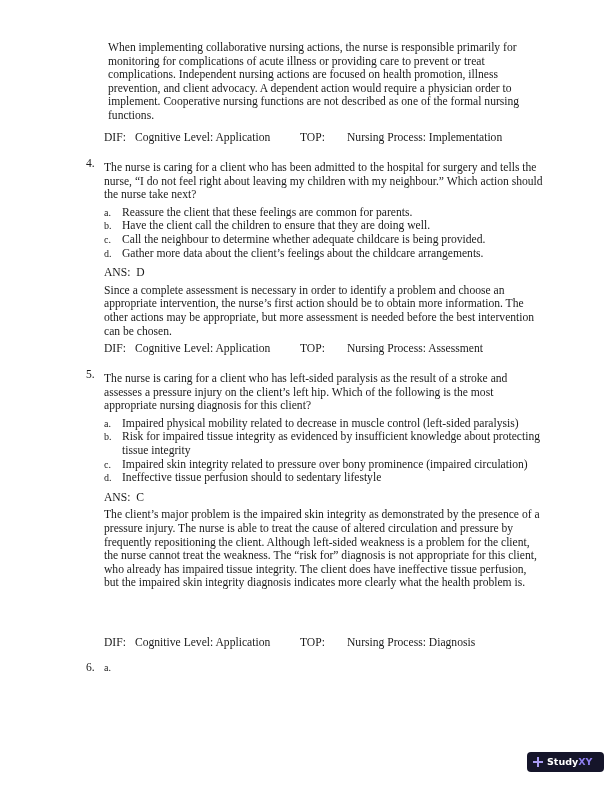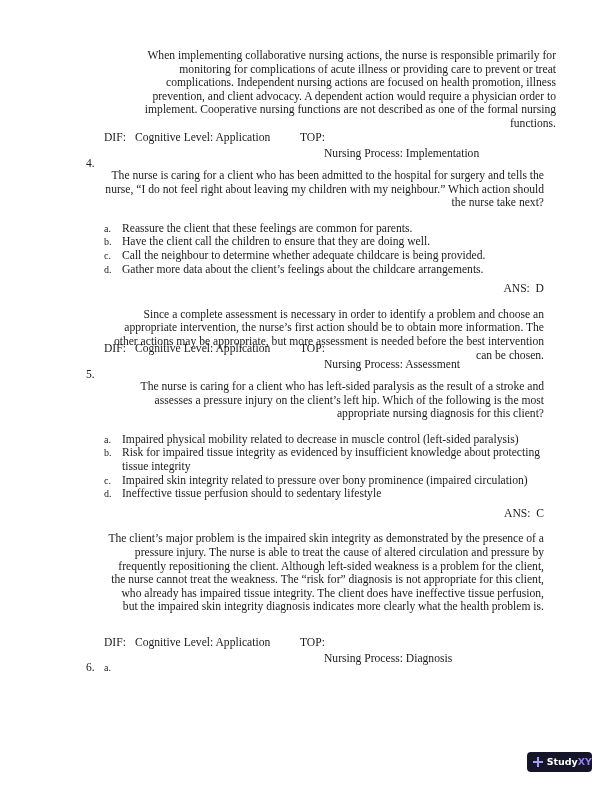--- a/index.html
+++ b/index.html
@@ -1,32 +1,32 @@
 <!DOCTYPE html>
 <html><head>
 <meta charset="utf-8">
 <style>
   html, body { margin: 0; padding: 0; background: #ffffff; }
   body { width: 612px; height: 792px; position: relative; overflow: hidden;
          font-family: "Liberation Serif", serif; color: #1a1a1a; font-size: 11.6px; line-height: 13.6px; }
   .page { position: absolute; left: 0; top: 0; width: 612px; height: 792px; }
   .block { position: absolute; left: 104px; width: 440px; }
-  .para { margin: 12px; text-align: right; }
+  .para { margin: 4px; }
   .meta { position: absolute; left: 104px; width: 440px; height: 14px; }
   .meta .dif { position: absolute; left: 0; text-align: center; }
   .meta .difval { position: absolute; left: 31px; }
   .meta .top { position: absolute; left: 196px; }
-  .meta .topval { position: absolute; left: 220px; margin-top: 16px; }
+  .meta .topval { position: absolute; left: 243px; }
   .q { position: absolute; left: 86px; width: 460px; }
   .q .num { position: absolute; left: 0; top: 0; }
   .q .stem { margin-left: 18px; width: 440px; }
   .opt { position: relative; margin-left: 18px; padding-left: 18px; width: 420px; }
   .opt .letter { position: absolute; left: 0; top: 0; font-size: 10px; }
   .ans { margin-top: 6px; }
-  .badge { position: absolute; left: 527px; top: 752px; width: 65px; height: 20px; background: #15152a;
+  .badge { position: absolute; left: 527px; top: 752px; width: 77px; height: 20px; background: #15152a;
            border-radius: 4px; display: flex; align-items: center; }
   .badge .plus { position: relative; width: 10px; height: 10px; margin-left: 6px; margin-right: 4px; }
   .badge .plus::before, .badge .plus::after { content: ""; position: absolute; background: #a99cf2; }
   .badge .plus::before { left: 4px; top: 0; width: 1.5px; height: 10px; }
   .badge .plus::after { left: 0; top: 4.2px; width: 10px; height: 1.5px; }
   .badge .brand { font-family: "DejaVu Sans", sans-serif; font-weight: bold; font-size: 9.5px; line-height: 10px; }
   .badge .brand .a { color: #ffffff; }
   .badge .brand .b { color: #8f7ff2; }
 </style>
 </head>

